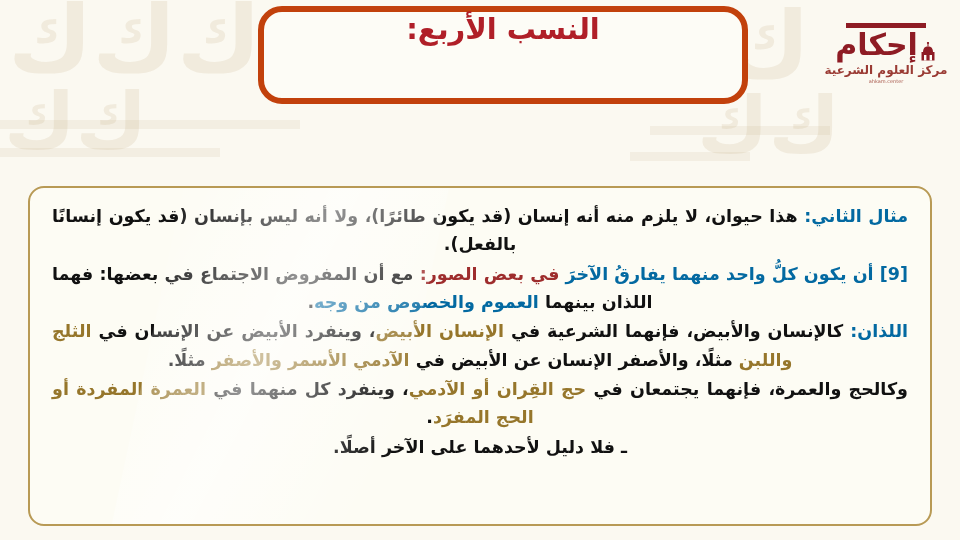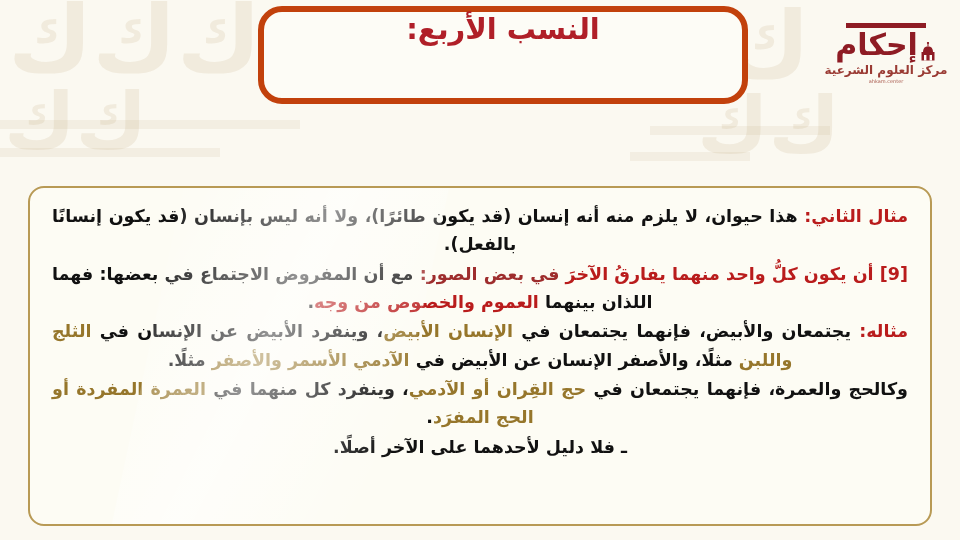--- a/index.html
+++ b/index.html
@@ -152,21 +152,21 @@
     font-size: 17.5px;
     line-height: 1.62;
     color: #111111;
     text-align: justify;
     text-align-last: center;
     font-weight: 700;
     margin-bottom: 1px;
   }
   .para.tail { text-align: center; text-align-last: center; }
 
-  .r   { color: #b91c1c; }   
+  .r   { color: #0369a1; }   
   .rb  { color: #9e2d2d; }   
   .g   { color: #96762b; }   
   .k   { color: #111111; }   
 </style>
 </head>
 <body>
 
 <div class="bg-deco">
   <div class="deco-glyph deco-l">ﻙﻙﻙ</div>
   <div class="deco-glyph deco-l2">ﻙﻙ</div>
@@ -208,21 +208,21 @@
 
   <p class="para">
     <span class="r">مثال الثاني:</span><span class="k"> هذا حيوان، لا يلزم منه أنه إنسان (قد يكون طائرًا)، ولا أنه ليس بإنسان (قد يكون إنسانًا بالفعل).</span>
   </p>
 
   <p class="para">
     <span class="r">[9] أن يكون كلُّ واحد منهما يفارقُ الآخرَ </span><span class="rb">في بعض الصور:</span><span class="k"> مع أن المفروض الاجتماع في بعضها: فهما اللذان بينهما </span><span class="r">العموم والخصوص من وجه</span><span class="k">.</span>
   </p>
 
   <p class="para">
-    <span class="r">مثاله:</span><span class="k"> يجتمعان والأبيض، فإنهما يجتمعان في </span><span class="g">الإنسان الأبيض</span><span class="k">، وينفرد الأبيض عن الإنسان في </span><span class="g">الثلج واللبن</span><span class="k"> مثلًا، والأصفر الإنسان عن الأبيض في </span><span class="g">الآدمي الأسمر والأصفر</span><span class="k"> مثلًا.</span>
+    <span class="r">اللذان:</span><span class="k"> كالإنسان والأبيض، فإنهما الشرعية في </span><span class="g">الإنسان الأبيض</span><span class="k">، وينفرد الأبيض عن الإنسان في </span><span class="g">الثلج واللبن</span><span class="k"> مثلًا، والأصفر الإنسان عن الأبيض في </span><span class="g">الآدمي الأسمر والأصفر</span><span class="k"> مثلًا.</span>
   </p>
 
   <p class="para">
     <span class="k">وكالحج والعمرة، فإنهما يجتمعان في </span><span class="g">حج القِران أو الآدمي</span><span class="k">، وينفرد كل منهما في </span><span class="g">العمرة المفردة أو الحج المفرَد</span><span class="k">.</span>
   </p>
 
   <p class="para tail">
     <span class="k">ـ فلا دليل لأحدهما على الآخر أصلًا.</span>
   </p>
 

